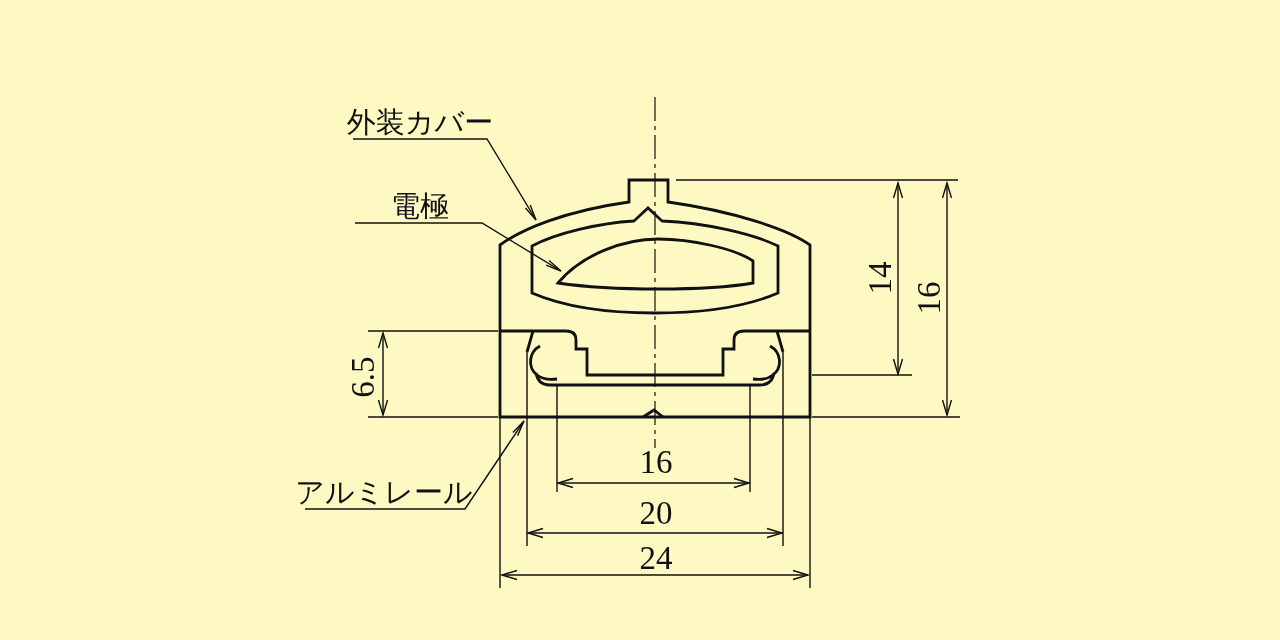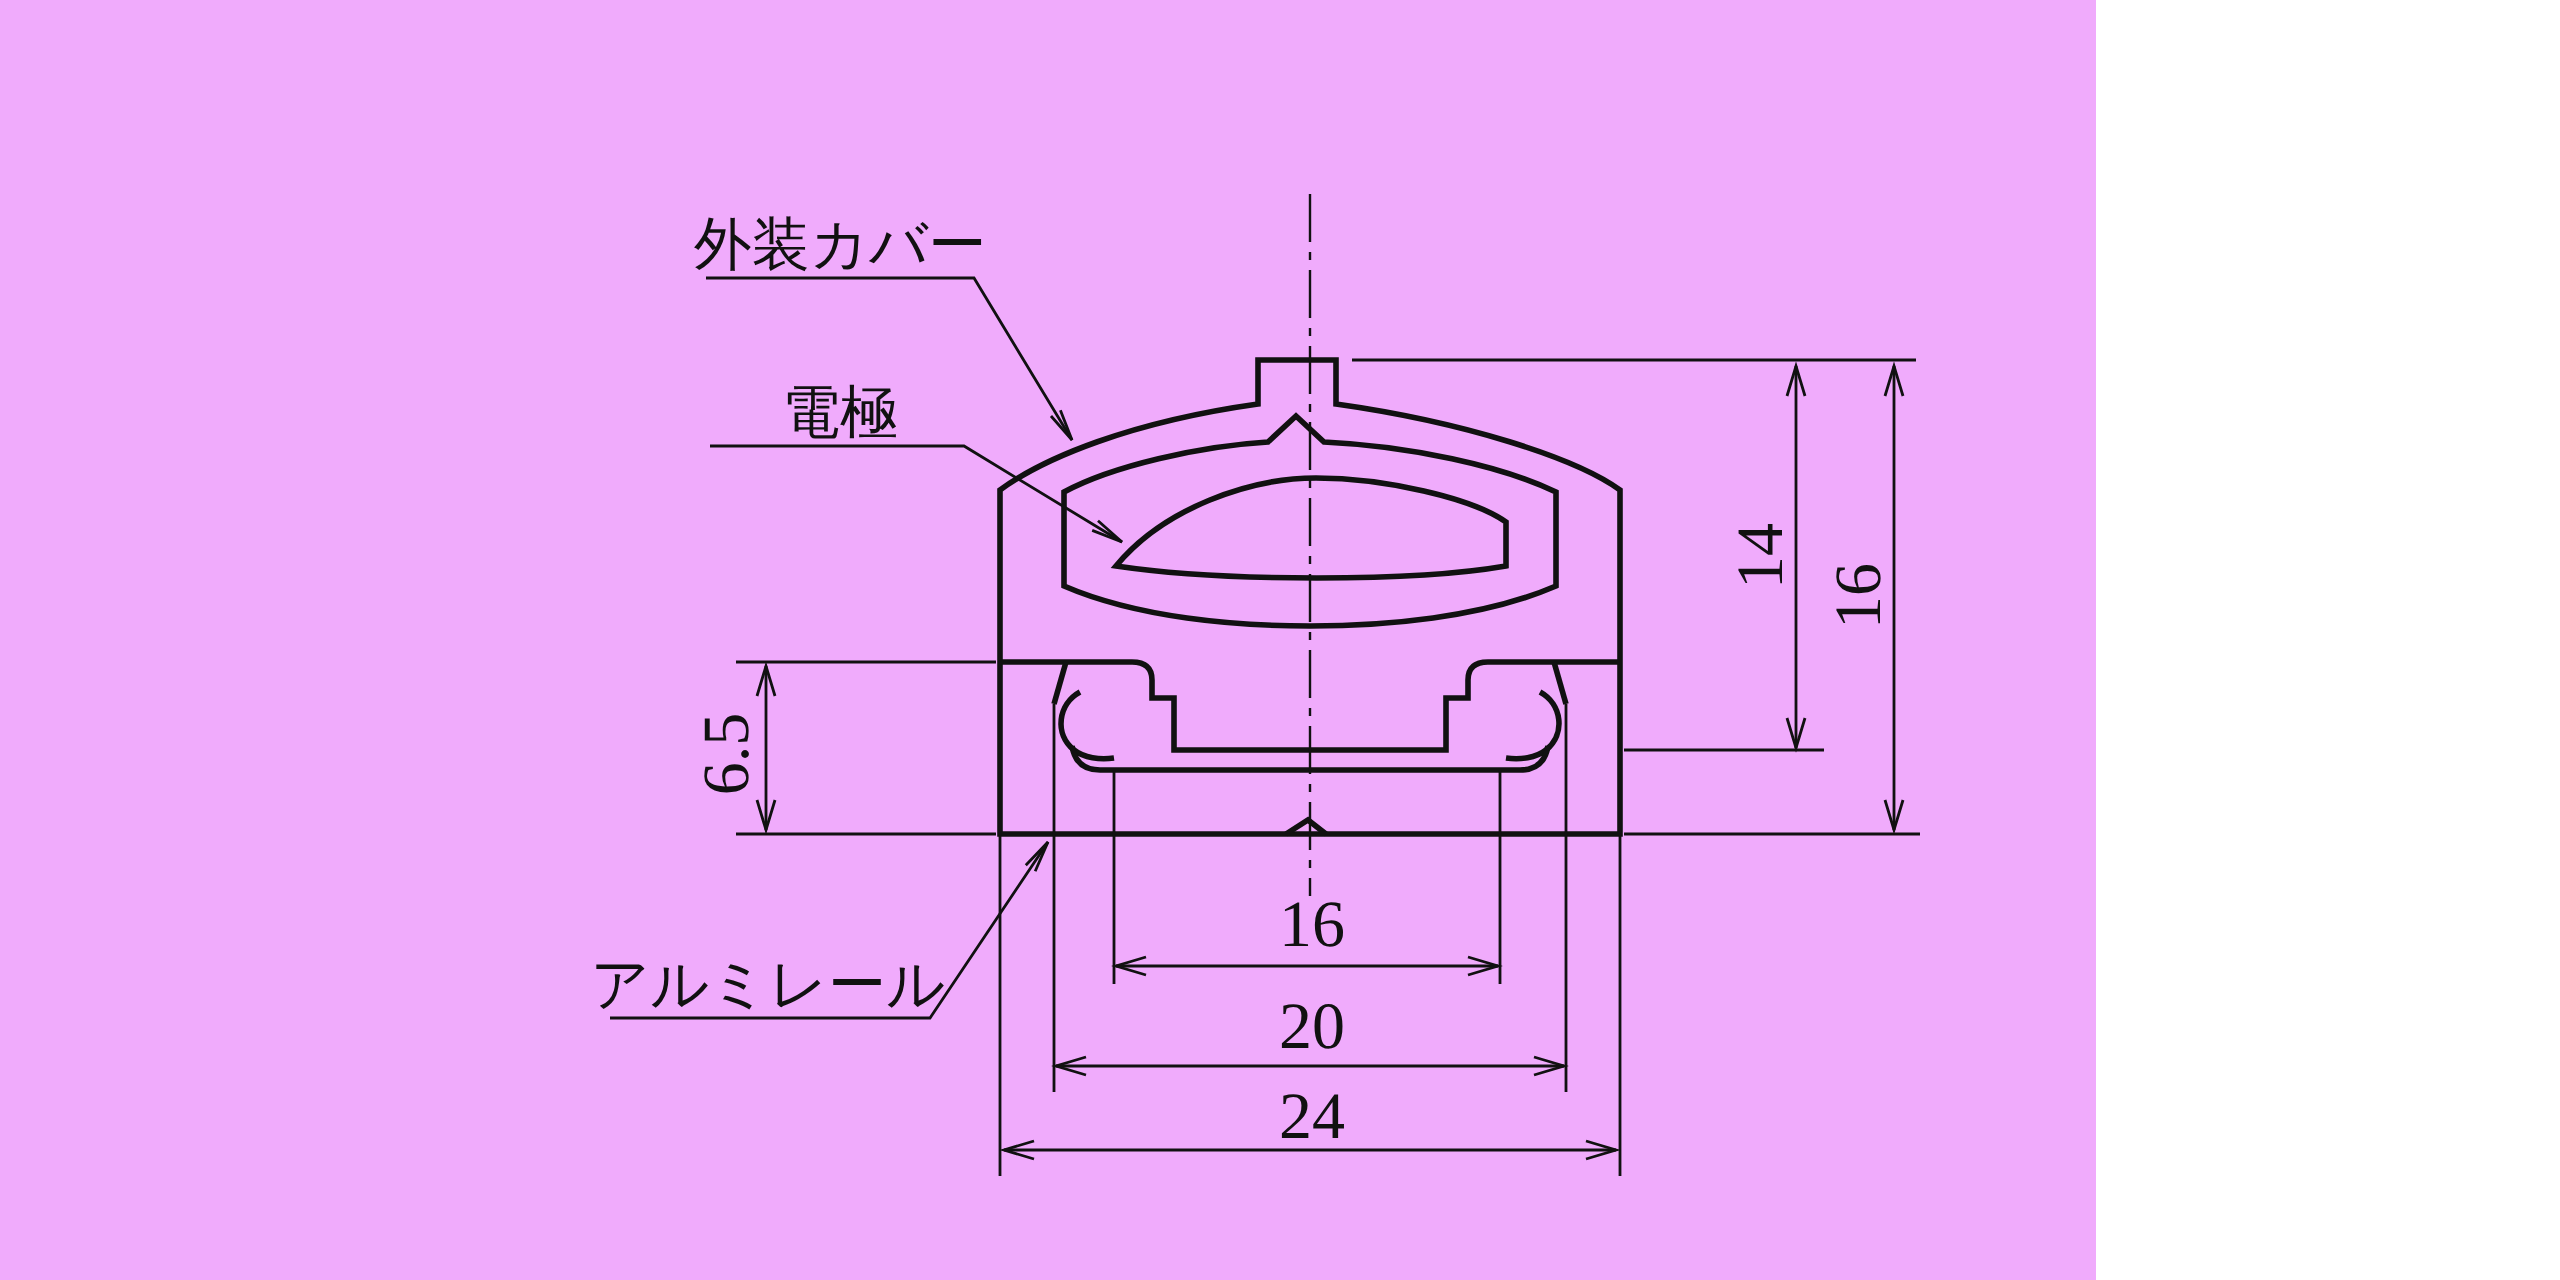--- a/index.html
+++ b/index.html
@@ -2,23 +2,23 @@
 <html><head>
 <meta charset="utf-8">
 <style>
   html, body {
     margin: 0;
     padding: 0;
     background: #ffffff;
   }
   .stage {
     position: relative;
-    width: 1048px;
+    width: 1280px;
     height: 640px;
-    background: #f0abfc;
+    background: #fef9c3;
     overflow: hidden;
   }
   svg {
     display: block;
   }
   .jp-label {
     font-family: "Liberation Serif", "DejaVu Serif", serif;
     font-size: 29px;
     fill: #111111;
   }

